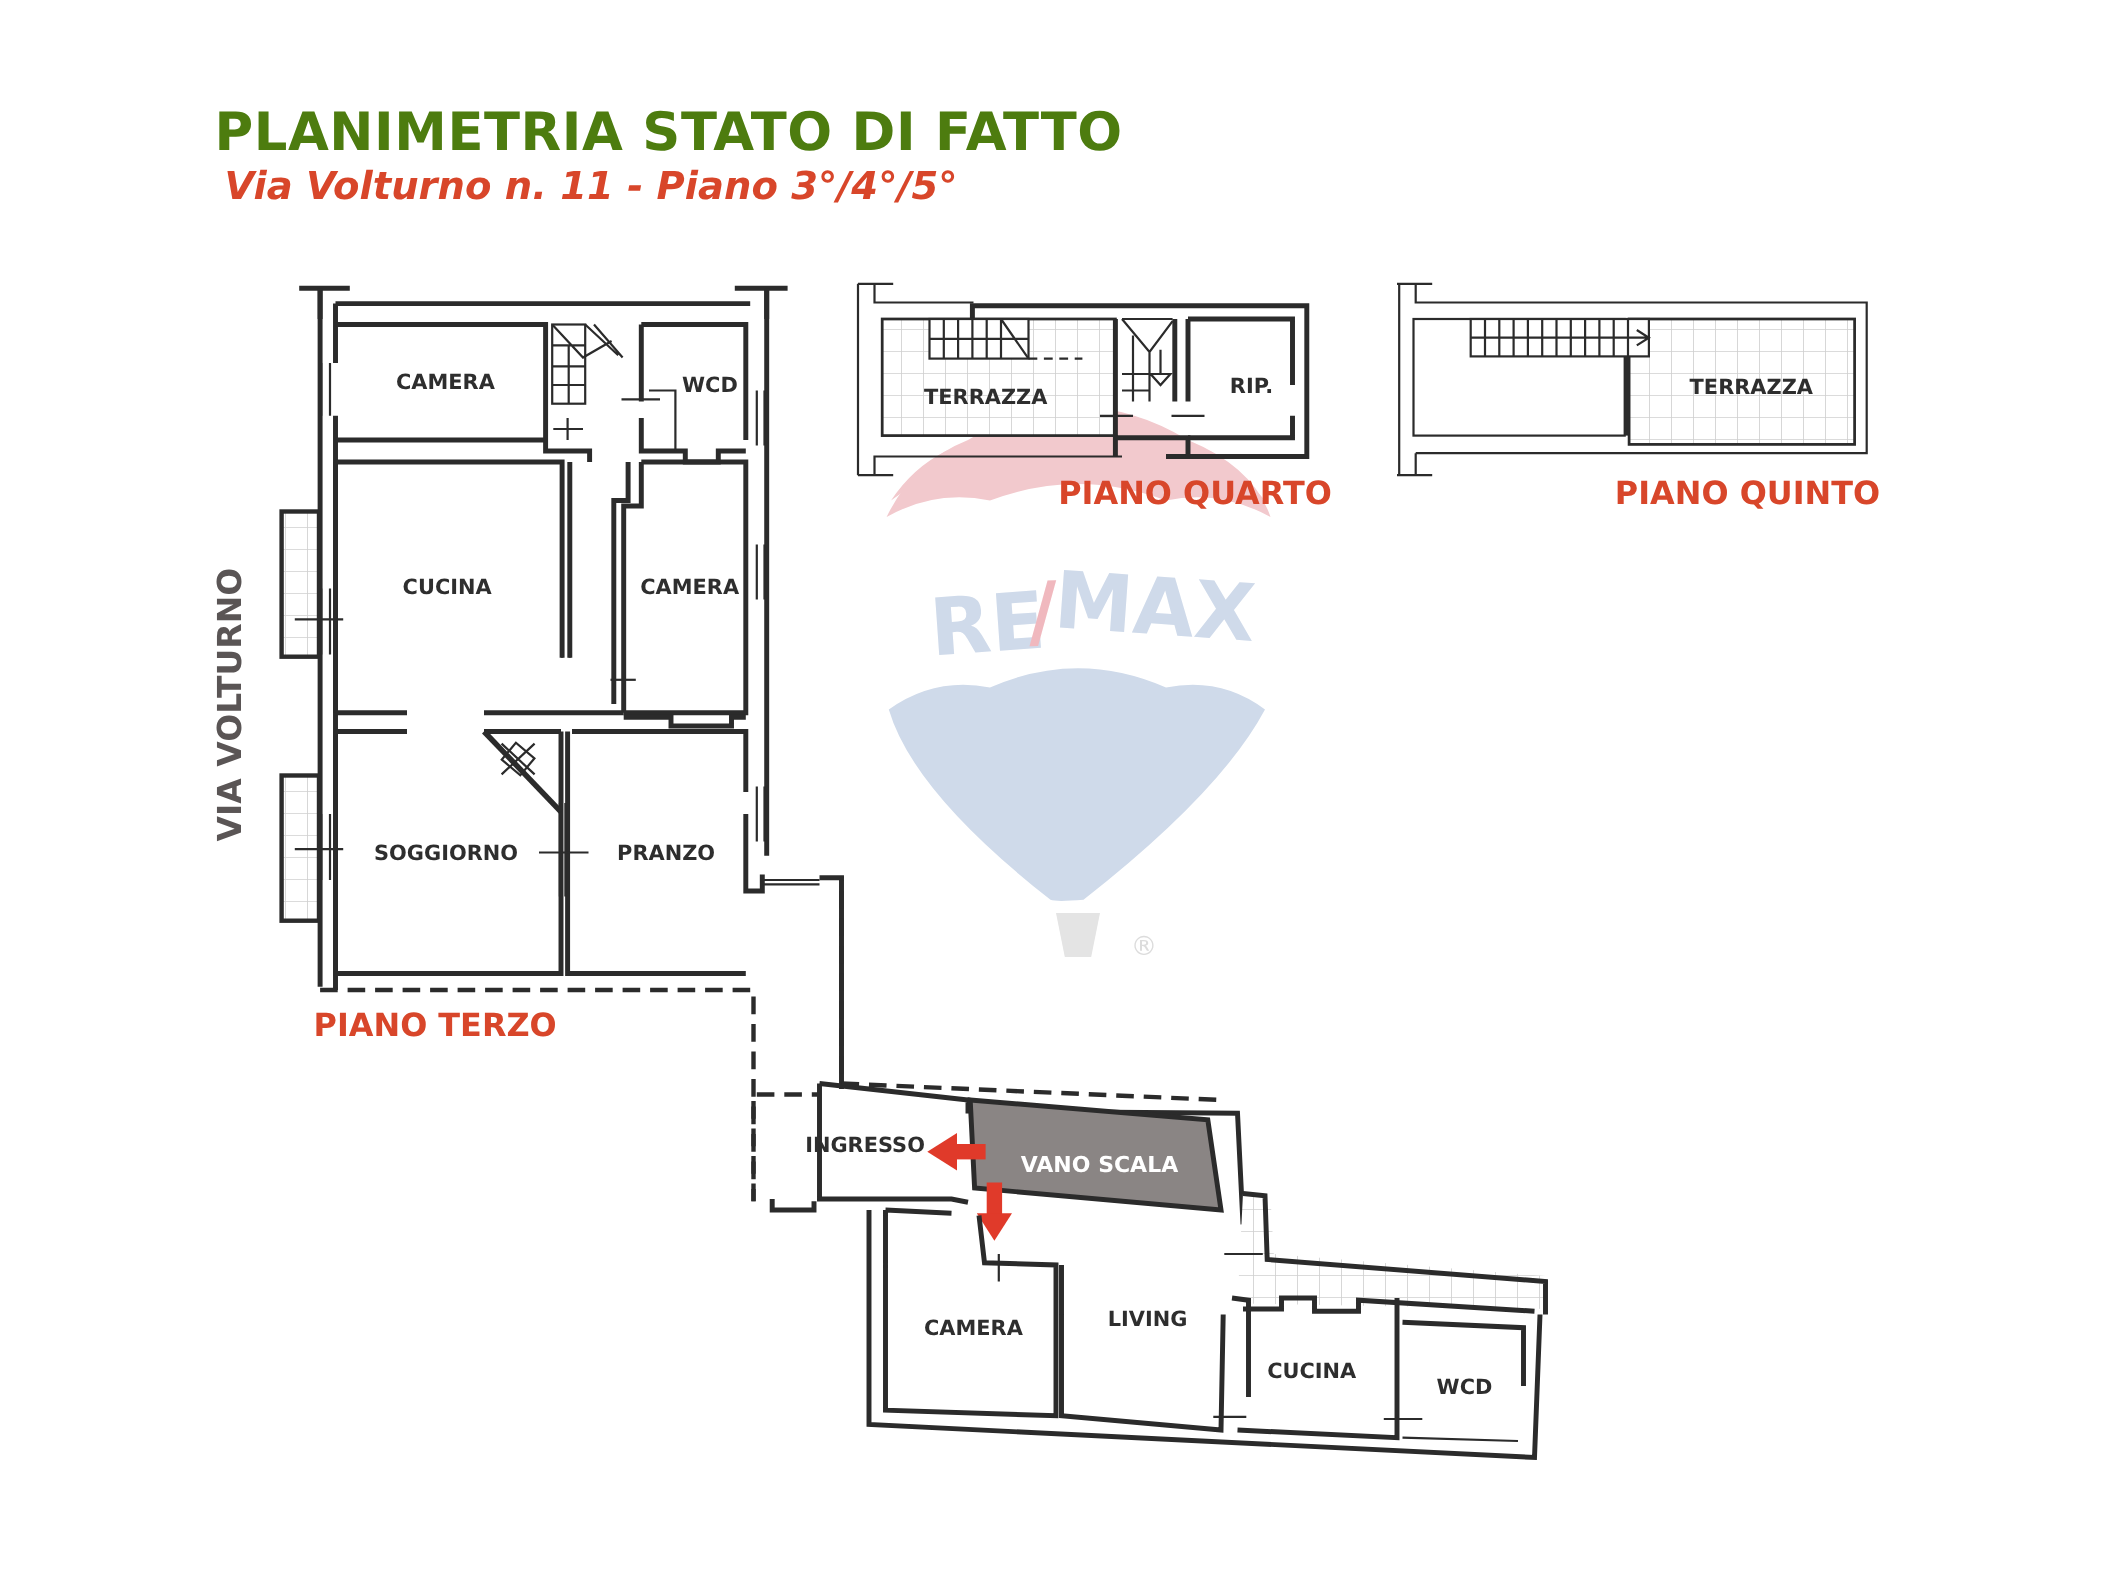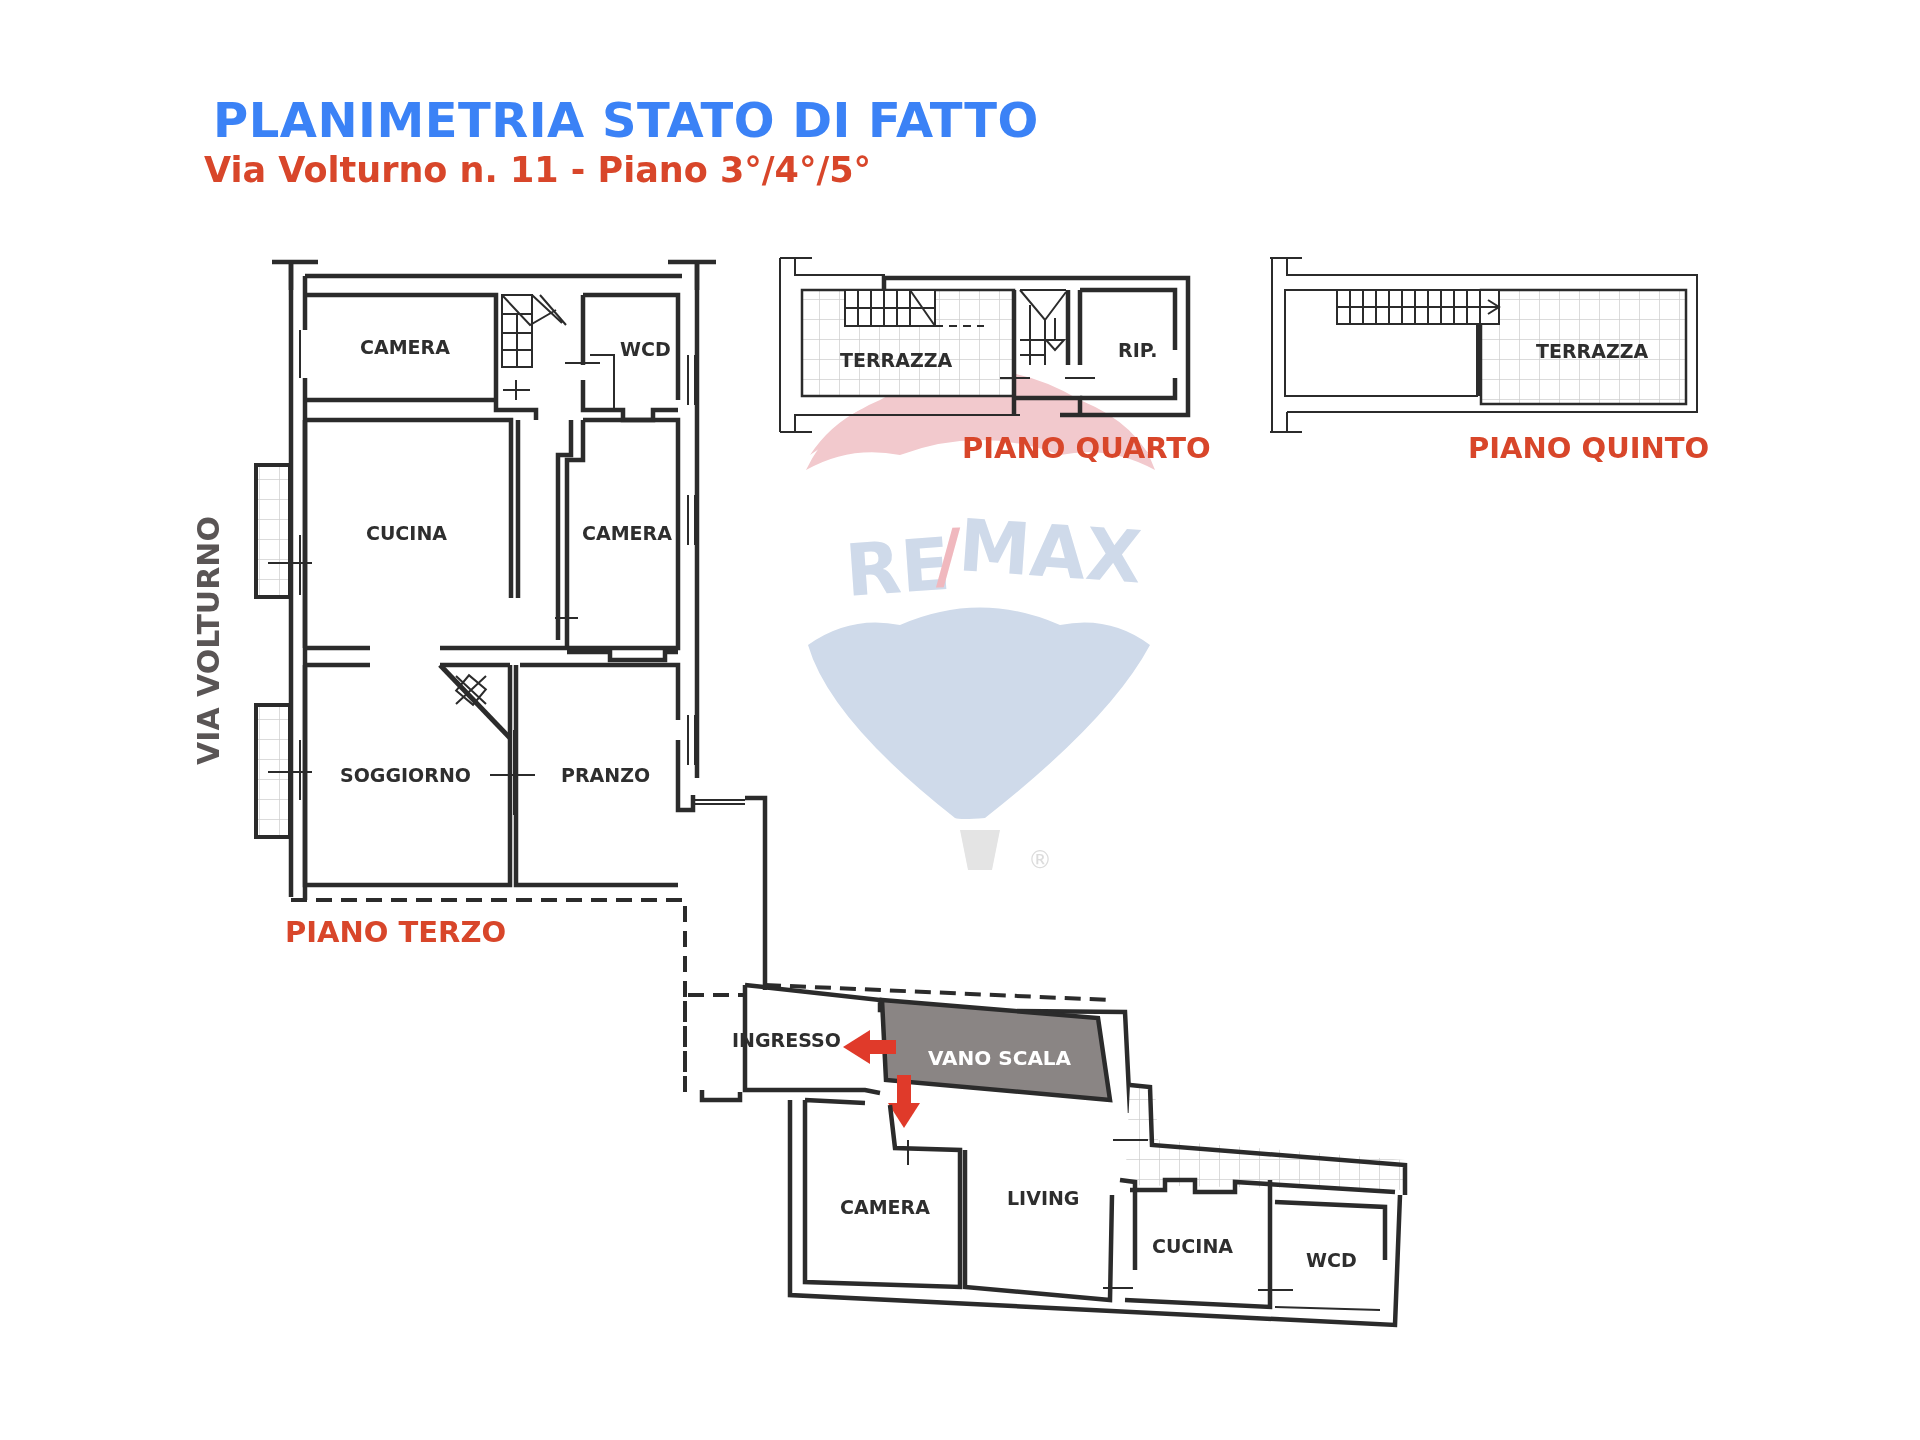--- a/index.html
+++ b/index.html
@@ -1,18 +1,18 @@
 <!DOCTYPE html>
 <html><head>
 <meta charset="utf-8">
 <style>
   html, body { margin:0; padding:0; background:#ffffff; }
   body { width:1920px; height:1440px; position:relative; overflow:hidden; font-family:"DejaVu Sans", sans-serif; }
-  .title { position:absolute; left:213px; top:92px; font-size:48px; font-weight:bold; color:#3b82f6; letter-spacing:0.5px; font-family:"DejaVu Sans", sans-serif; }
-  .subtitle { position:absolute; left:204px; top:150px; font-size:35px; font-weight:bold; color:#d8462a; font-family:"DejaVu Sans", sans-serif; }
+  .title { position:absolute; left:195px; top:92px; font-size:48px; font-weight:bold; color:#4d7c0f; letter-spacing:0.5px; font-family:"DejaVu Sans", sans-serif; }
+  .subtitle { position:absolute; left:204px; top:150px; font-size:35px; font-weight:bold; color:#d8462a; font-family:"DejaVu Sans", sans-serif;font-style:italic; }
   svg.plan { position:absolute; left:0; top:0; }
   .room { font-family:"DejaVu Sans", sans-serif; font-weight:bold; font-size:19px; fill:#2e2e2e; }
   .floor-lbl { font-family:"DejaVu Sans", sans-serif; font-weight:bold; font-size:29px; fill:#d8462a; }
   .street { font-family:"DejaVu Sans", sans-serif; font-weight:bold; font-size:30px; fill:#5a5555; }
   .vano { font-family:"DejaVu Sans", sans-serif; font-weight:bold; font-size:20px; fill:#ffffff; }
   .remax { font-family:"DejaVu Sans", sans-serif; font-weight:bold; font-size:72px; }
   .w { fill:none; stroke:#2b2b2b; stroke-width:4.5; }
   .wt { fill:none; stroke:#2b2b2b; stroke-width:2; }
   .dash { fill:none; stroke:#2b2b2b; stroke-width:4; stroke-dasharray:16 9; }
   .tile { stroke:#cfcfcf; stroke-width:1.5; }

